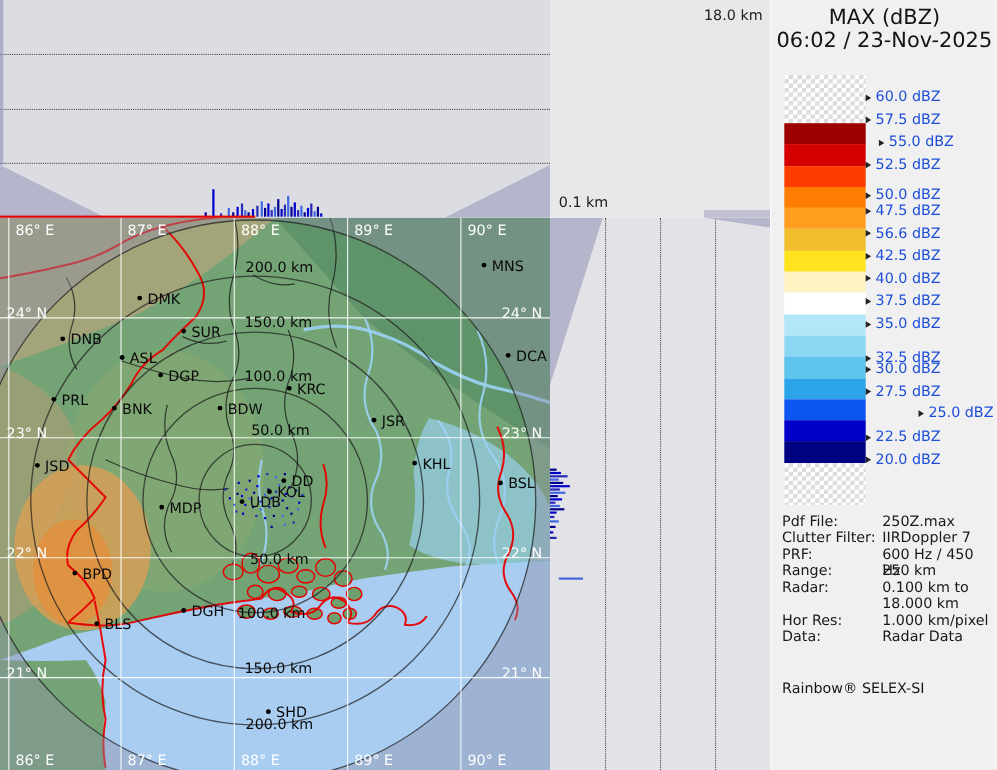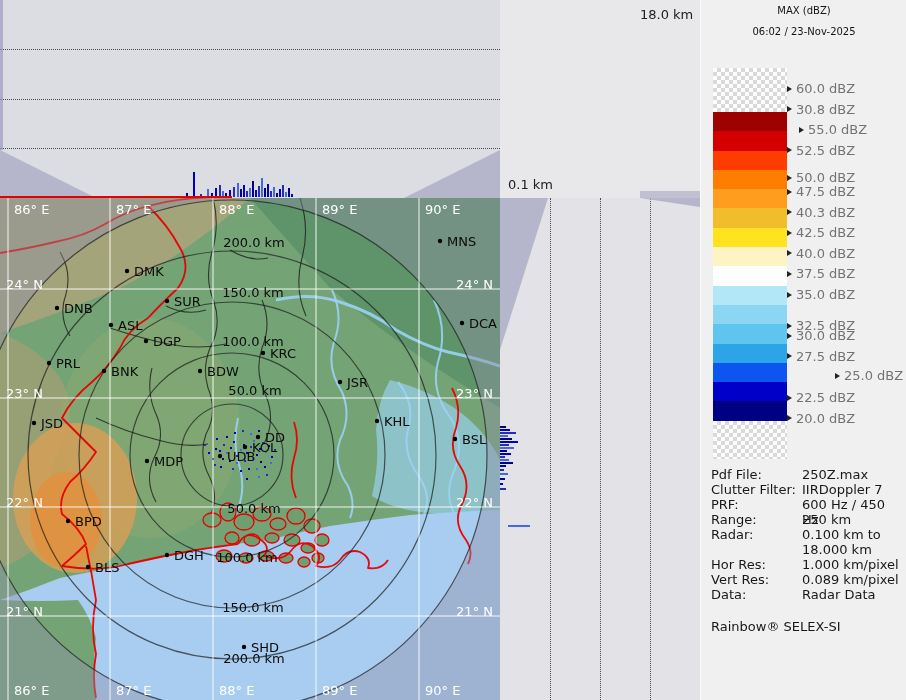--- a/index.html
+++ b/index.html
@@ -16,28 +16,28 @@
   #purple-strip{left:0;top:0;width:3px;height:150px;background:#9f9fc2;opacity:.75;position:absolute;}
   #map-top-redline{position:absolute;left:0;bottom:0;width:232px;height:2px;background:#e60000;}
   .spike{position:absolute;width:2px;}
   .hspike{position:absolute;height:2px;}
   
   #map{left:0;top:198px;width:500px;height:502px;position:absolute;}
   
   #legend-panel{left:700px;top:0;width:206px;height:700px;background:#f0f0f0;
                 border-left:1px solid #fafafa;position:absolute;}
   .legend-title-line{position:absolute;left:0;width:100%;text-align:center;
-                     font-size:10px;color:#141414;white-space:nowrap;}
+                     font-size:19px;color:#141414;white-space:nowrap;}
   #legend-scale{position:absolute;left:12px;top:68px;width:74px;}
   .scale-row{width:74px;}
   .checker{background-color:#fff;
     background-image:linear-gradient(45deg,#d9d9d9 25%,transparent 25% 75%,#d9d9d9 75%),
                      linear-gradient(45deg,#d9d9d9 25%,transparent 25% 75%,#d9d9d9 75%);
     background-size:8px 8px;background-position:0 0,4px 4px;}
-  .legend-label{position:absolute;left:86px;height:15px;font-size:13px;color:#737373;
+  .legend-label{position:absolute;left:86px;height:15px;font-size:13px;color:#1d4ed8;
                 white-space:nowrap;display:flex;align-items:center;}
   .legend-arrow{width:0;height:0;border-left:5px solid #222;border-top:3.5px solid transparent;
                 border-bottom:3.5px solid transparent;margin-right:4px;}
   #metadata{position:absolute;left:10px;top:467px;width:192px;font-size:13px;color:#181818;}
   .meta-row{position:relative;min-height:15px;line-height:15px;}
   .meta-label{display:inline-block;white-space:nowrap;}
   .meta-value{position:absolute;left:91px;top:0;white-space:pre-line;line-height:15px;}
   #brand{position:absolute;left:10px;top:619px;font-size:13px;color:#181818;}
 </style>
 </head>
@@ -334,41 +334,41 @@
       <div class="scale-row " style="height: 19.3px; background: rgb(0, 0, 130);"></div>
       <div class="scale-row checker" style="height: 38px;"></div>
     </div>
   <div id="legend-labels">
       <div class="legend-label" style="top: 81px;">
         <span class="legend-arrow"></span>
         <span>60.0 dBZ</span>
       </div>
       <div class="legend-label" style="top: 101.6px;">
         <span class="legend-arrow"></span>
-        <span>30.8 dBZ</span>
+        <span>57.5 dBZ</span>
       </div>
       <div class="legend-label" style="top: 122.2px; padding-left: 12px;">
         <span class="legend-arrow"></span>
         <span>55.0 dBZ</span>
       </div>
       <div class="legend-label" style="top: 142.8px;">
         <span class="legend-arrow"></span>
         <span>52.5 dBZ</span>
       </div>
       <div class="legend-label" style="top: 170px;">
         <span class="legend-arrow"></span>
         <span>50.0 dBZ</span>
       </div>
       <div class="legend-label" style="top: 184px;">
         <span class="legend-arrow"></span>
         <span>47.5 dBZ</span>
       </div>
       <div class="legend-label" style="top: 204.6px;">
         <span class="legend-arrow"></span>
-        <span>40.3 dBZ</span>
+        <span>56.6 dBZ</span>
       </div>
       <div class="legend-label" style="top: 225.2px;">
         <span class="legend-arrow"></span>
         <span>42.5 dBZ</span>
       </div>
       <div class="legend-label" style="top: 245.8px;">
         <span class="legend-arrow"></span>
         <span>40.0 dBZ</span>
       </div>
       <div class="legend-label" style="top: 266.4px;">
@@ -405,17 +405,16 @@
       </div>
     </div>
   <div id="metadata">
       <div class="meta-row"><span class="meta-label">Pdf File:</span><span class="meta-value">250Z.max</span></div>
       <div class="meta-row"><span class="meta-label">Clutter Filter:</span><span class="meta-value">IIRDoppler 7</span></div>
       <div class="meta-row"><span class="meta-label">PRF:</span><span class="meta-value">600 Hz / 450 Hz</span></div>
       <div class="meta-row"><span class="meta-label">Range:</span><span class="meta-value">250 km</span></div>
       <div class="meta-row" style="min-height: 30px;"><span class="meta-label">Radar:</span><span class="meta-value">0.100 km to
 18.000 km</span></div>
       <div class="meta-row"><span class="meta-label">Hor Res:</span><span class="meta-value">1.000 km/pixel</span></div>
-      <div class="meta-row"><span class="meta-label">Vert Res:</span><span class="meta-value">0.089 km/pixel</span></div>
       <div class="meta-row"><span class="meta-label">Data:</span><span class="meta-value">Radar Data</span></div>
     </div>
   <div id="brand">Rainbow® SELEX-SI</div>
 </div>
 
 </body></html>

